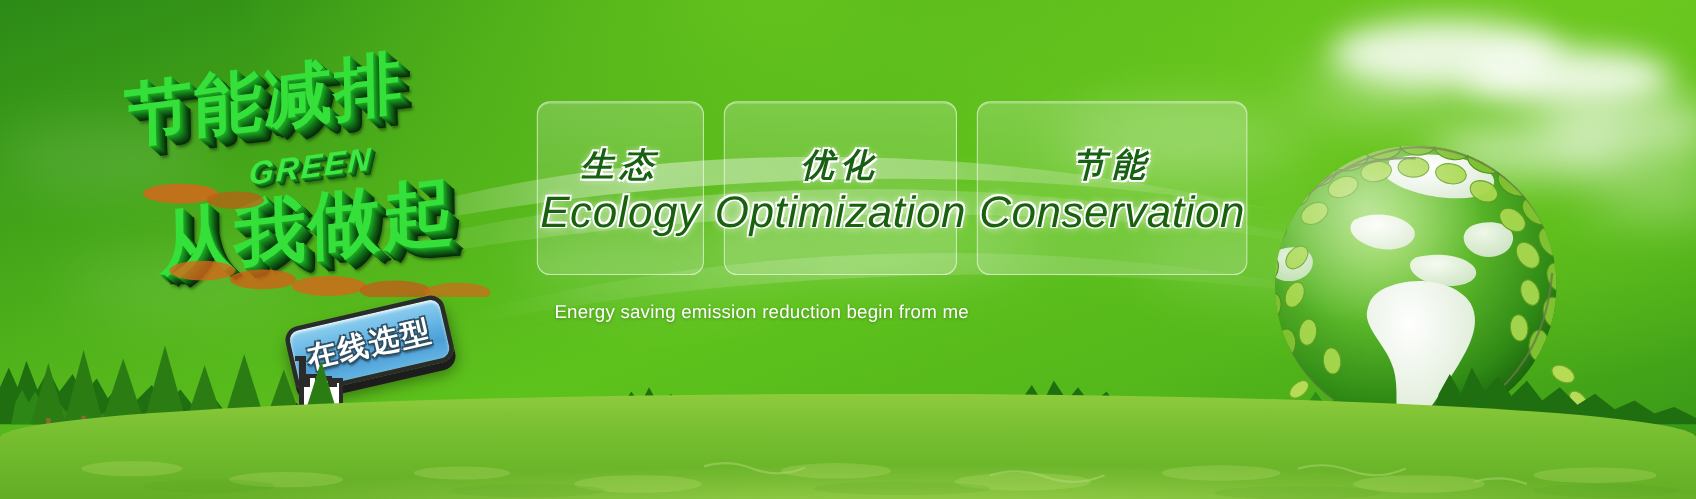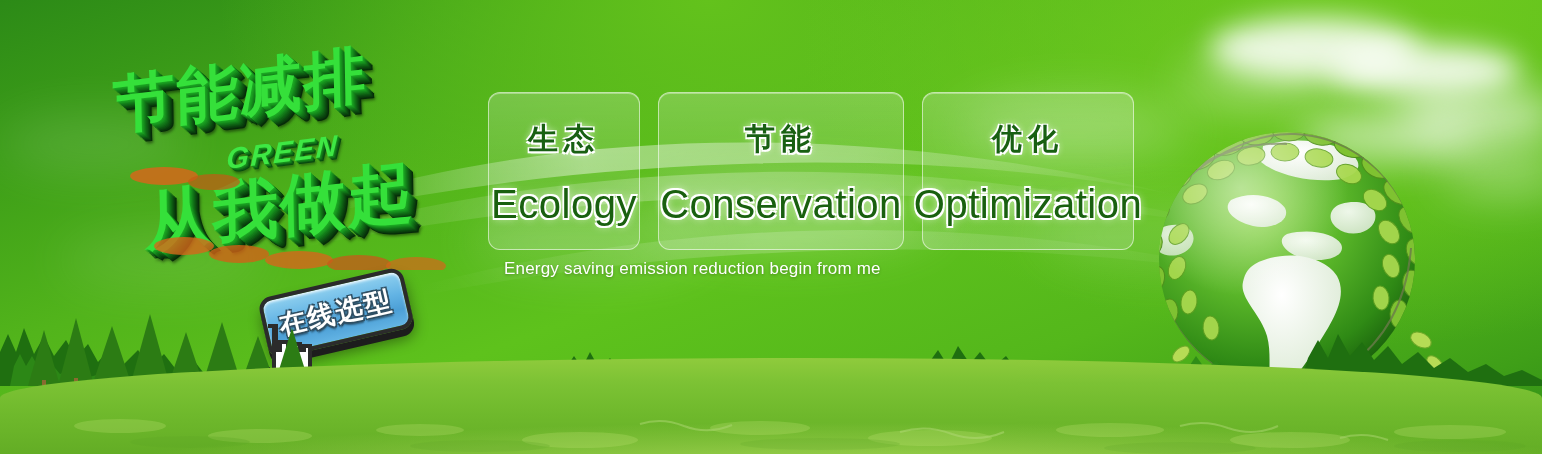--- a/index.html
+++ b/index.html
@@ -79,36 +79,36 @@
 
   
   .cards{position:absolute;left:488px;top:92px;display:flex;gap:18px;align-items:stretch;}
   .card{
     border:1px solid rgba(255,255,255,.55);
     border-radius:12px;
     background:linear-gradient(180deg,rgba(255,255,255,.20) 0%, rgba(255,255,255,.10) 55%, rgba(255,255,255,.17) 100%);
     box-shadow:inset 0 1px 0 rgba(255,255,255,.35);
     padding:26px 22px 22px;
     height:158px;
-    display:flex;flex-direction:column;align-items:center;justify-content:space-between;
+    display:flex;flex-direction:column;align-items:center;justify-content:center;font-style:italic;
   }
   .card-cn{
     font-size:30px;font-weight:bold;color:#186012;letter-spacing:6px;
     text-shadow:-1.5px -1.5px 0 #fff,1.5px -1.5px 0 #fff,-1.5px 1.5px 0 #fff,1.5px 1.5px 0 #fff,0 0 7px rgba(255,255,255,.95);
   }
   .card-en{
     font-size:40px;color:#19600f;letter-spacing:.5px;
     text-shadow:-1.6px -1.6px 0 #fff,1.6px -1.6px 0 #fff,-1.6px 1.6px 0 #fff,1.6px 1.6px 0 #fff,0 0 8px rgba(255,255,255,.95);
   }
   .c1{width:152px;}
   .c2{width:246px;}
   .c3{width:212px;}
 
   .tagline{
-    position:absolute;left:504px;top:259px;
+    position:absolute;left:504px;top:274px;
     font-size:17px;color:#ffffff;letter-spacing:.2px;
     text-shadow:0 1px 3px rgba(0,0,0,.28);
     white-space:nowrap;
   }
 
   
   .globe-wrap{position:absolute;left:1135px;top:108px;width:310px;height:310px;}
 </style>
 </head>
 <body>
@@ -169,27 +169,27 @@
   </div>
   <svg class="cursor-hand" viewBox="0 0 37 41" shape-rendering="crispEdges">
     <path d="M13 4 h4 v12 h2 v-4 h4 v4 h2 v-3 h4 v3 h2 v-2 h3 v16 l-3 8 h-14 l-7-9 v-4 h3 l3 3 v-24 z" fill="#ffffff" stroke="#2b2b2b" stroke-width="2" stroke-linejoin="miter"></path>
   </svg>
 
   <div class="cards">
     <div class="card c1">
       <div class="card-cn">生态</div>
       <div class="card-en">Ecology</div>
     </div>
+    <div class="card c3">
+      <div class="card-cn">优化</div>
+      <div class="card-en">Optimization</div>
+    </div>
     <div class="card c2">
       <div class="card-cn">节能</div>
       <div class="card-en">Conservation</div>
-    </div>
-    <div class="card c3">
-      <div class="card-cn">优化</div>
-      <div class="card-en">Optimization</div>
     </div>
   </div>
 
   <div class="tagline">Energy saving emission reduction begin from me</div>
 
   <div class="globe-wrap">
     <svg viewBox="0 0 310 310" width="310" height="310">
       <defs>
         <radialGradient id="gsphere" cx="38%" cy="30%" r="78%">
           <stop offset="0" stop-color="#8fd84a"></stop>

